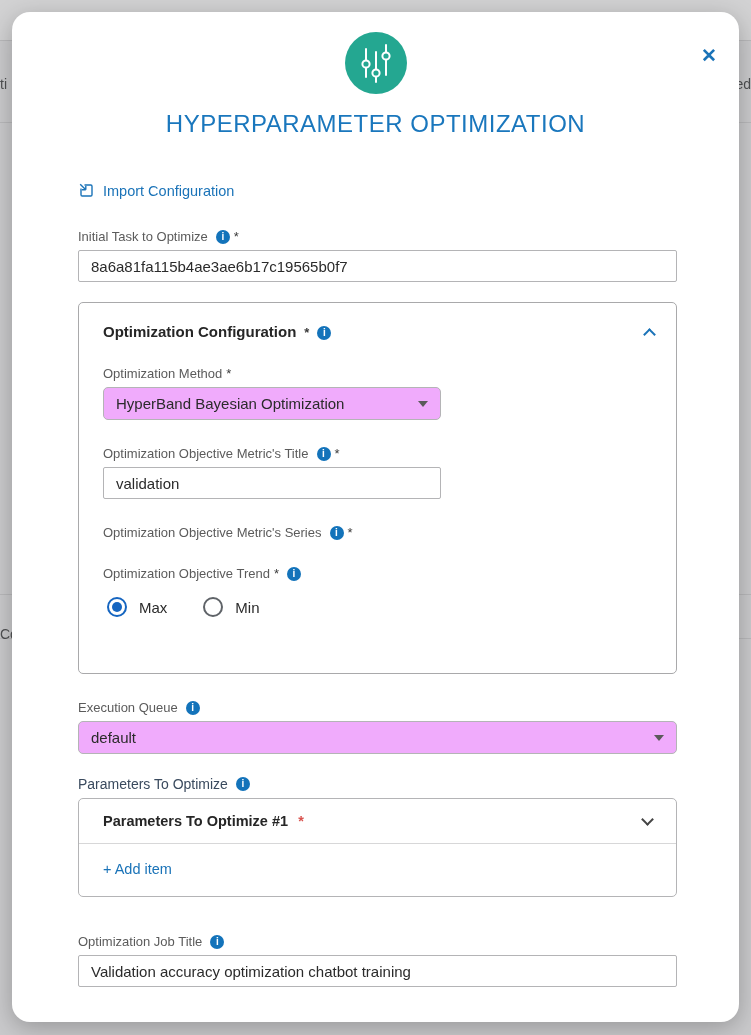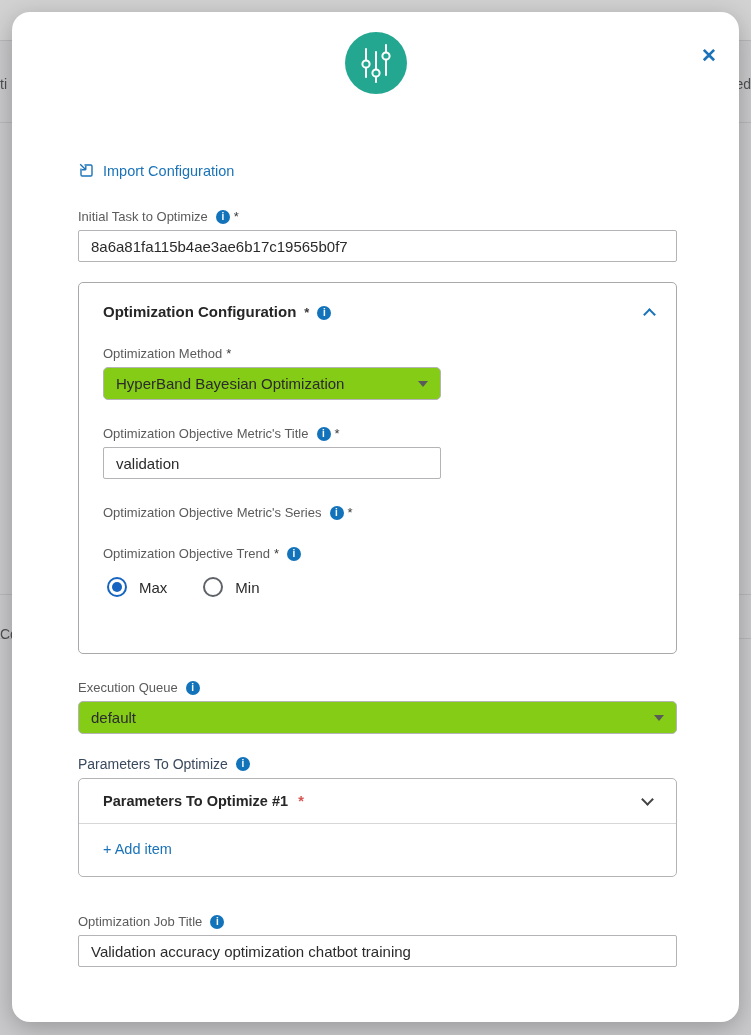--- a/index.html
+++ b/index.html
@@ -30,21 +30,21 @@
   }
   .brand-circle { width:62px; margin:20px auto 0; display:block; }
   .modal-title {
     text-align:center; margin-top:16px;
     font-size:24px; font-weight:500; letter-spacing:.5px;
     color:#1a77bd;
   }
   .content { padding:0 62px 0 66px; }
 
   .import-link {
-    margin-top:68px; display:inline-flex; align-items:center; gap:8px;
+    margin-top:44px; display:inline-flex; align-items:center; gap:8px;
     color:#1a73b8; font-size:14.5px; cursor:pointer;text-align:center;
   }
 
   .field-label {
     display:flex; align-items:center; gap:4px;
     font-size:13px; color:#5b5b5b; margin-bottom:6px;
   }
   .req { color:#3a3a3a; font-size:13px; }
   .req-red { color:#d9534f; font-weight:bold; }
   .info-icon {
@@ -73,21 +73,21 @@
   .chevron {
     display:inline-block; width:9px; height:9px;
     border-right:2px solid currentColor; border-bottom:2px solid currentColor;
     cursor:pointer;
   }
   .chevron.up   { transform:rotate(-135deg); color:#1a73b8; margin-top:5px; }
   .chevron.down { transform:rotate(45deg);  color:#444;    margin-bottom:3px; }
 
   .narrow { width:338px; }
   .select-box {
-    height:33px; border:1px solid #b4b4b6; border-radius:5px; background:#84cc16;
+    height:33px; border:1px solid #b4b4b6; border-radius:5px; background:#f0abfc;
     display:flex; align-items:center; justify-content:space-between;
     padding:4px 12px; font-size:15px; color:#2b2b2b; cursor:pointer;
   }
   .caret {
     width:0; height:0;
     border-left:5px solid transparent; border-right:5px solid transparent;
     border-top:6px solid #5a5a5a;
   }
 
   .radio-row { display:flex; align-items:center; margin-top:16px; padding-left:4px; }
@@ -137,20 +137,21 @@
     <g stroke="#ffffff" stroke-width="2" fill="none" stroke-linecap="round">
       <line x1="21" y1="17" x2="21" y2="45"></line>
       <line x1="31" y1="20" x2="31" y2="50"></line>
       <line x1="41" y1="13" x2="41" y2="43"></line>
       <circle cx="21" cy="32" r="3.6" fill="#24a791"></circle>
       <circle cx="31" cy="41" r="3.6" fill="#24a791"></circle>
       <circle cx="41" cy="24" r="3.6" fill="#24a791"></circle>
     </g>
   </svg>
 
+  <div class="modal-title">HYPERPARAMETER OPTIMIZATION</div>
 
   <div class="content">
 
     <div class="import-link">
       <svg width="17" height="17" viewBox="0 0 17 17" fill="none" stroke="#1a73b8" stroke-width="1.4">
         <path d="M6.5 3 H12.8 a1.2 1.2 0 0 1 1.2 1.2 V12.8 a1.2 1.2 0 0 1 -1.2 1.2 H4.2 a1.2 1.2 0 0 1 -1.2 -1.2 V6.5"></path>
         <path d="M2.2 2.2 L7.8 7.8 M7.8 7.8 V4 M7.8 7.8 H4"></path>
       </svg>
       <span>Import Configuration</span>
     </div>

